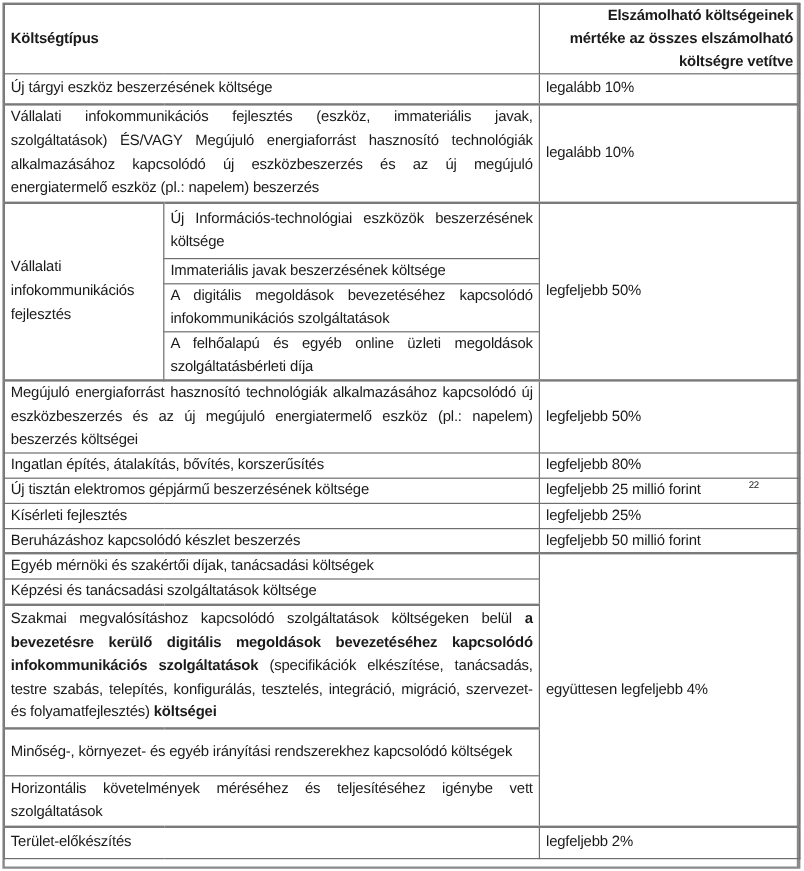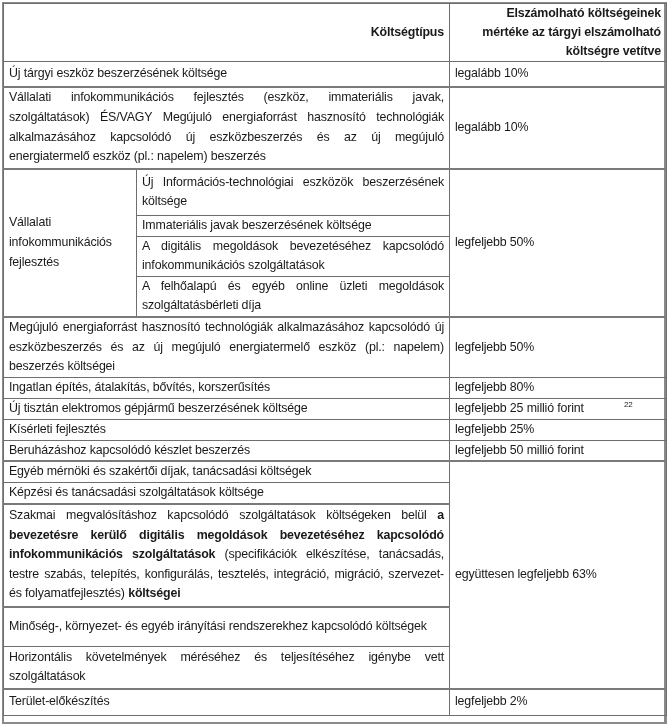--- a/index.html
+++ b/index.html
@@ -5,21 +5,21 @@
   html, body { margin: 0; padding: 0; background: #ffffff; }
   body { width: 670px; height: 726px; overflow: hidden; position: relative;
          font-family: "Liberation Sans", "DejaVu Sans", sans-serif; color: #1a1a1a; }
   .frame { position: absolute; left: 2px; top: 2px; width: 665px; height: 722px;
            border: 2px solid #8a8a8a; border-right: 3px solid #8a8a8a; box-sizing: border-box; }
   table { position: absolute; left: 3px; top: 3px; width: 663px; border-collapse: collapse;
           table-layout: fixed; font-size: 12.4px; line-height: 19.6px; letter-spacing: -0.15px; }
   td { border: 1px solid #6e6e6e; padding: 0 5px 0 5px; vertical-align: middle; }
   td.just { text-align: justify; text-align-last: left; }
   th { border: 1px solid #6e6e6e; font-weight: bold; padding: 0 5px; vertical-align: middle; }
-  .h-left { text-align: right; }
+  .h-left { text-align: left; }
   .h-right { text-align: right; line-height: 19px; }
   .thick-top td { border-top: 2px solid #7a7a7a; }
   b { font-weight: bold; }
   sup { font-size: 8px; line-height: 0; vertical-align: 5px; padding-left: 40px; }
 </style>
 </head>
 <body>
 
 <div class="frame"></div>
 
@@ -28,21 +28,21 @@
     <col style="width:133px">
     <col style="width:313px">
     <col style="width:217px">
   </colgroup>
 
   <tbody>
       <tr style="height:57px">
     <th colspan="2" class="h-left">Költségtípus</th>
     <th class="h-right">
       <span>Elszámolható költségeinek</span><br>
-      <span>mértéke az tárgyi elszámolható</span><br>
+      <span>mértéke az összes elszámolható</span><br>
       <span>költségre vetítve</span>
     </th>
   </tr>
 
   <tr style="height:25px">
     <td colspan="2">Új tárgyi eszköz beszerzésének költsége</td>
     <td>legalább 10%</td>
   </tr>
 
   <tr style="height:82px" class="thick-top">
@@ -81,21 +81,21 @@
     <td colspan="2">Kísérleti fejlesztés</td>
     <td>legfeljebb 25%</td>
   </tr>
   <tr style="height:21px">
     <td colspan="2">Beruházáshoz kapcsolódó készlet beszerzés</td>
     <td>legfeljebb 50 millió forint</td>
   </tr>
 
   <tr style="height:20px" class="thick-top">
     <td colspan="2">Egyéb mérnöki és szakértői díjak, tanácsadási költségek</td>
-    <td rowspan="5" style="border-top:2px solid #7a7a7a">együttesen legfeljebb 63%</td>
+    <td rowspan="5" style="border-top:2px solid #7a7a7a">együttesen legfeljebb 4%</td>
   </tr>
   <tr style="height:20px">
     <td colspan="2">Képzési és tanácsadási szolgáltatások költsége</td>
   </tr>
   <tr style="height:103px" class="thick-top">
     <td colspan="2" class="just"><span>Szakmai megvalósításhoz kapcsolódó szolgáltatások költségeken belül </span><b>a bevezetésre kerülő digitális megoldások bevezetéséhez kapcsolódó infokommunikációs szolgáltatások</b><span> (specifikációk elkészítése, tanácsadás, testre szabás, telepítés, konfigurálás, tesztelés, integráció, migráció, szervezet- és folyamatfejlesztés) </span><b>költségei</b></td>
   </tr>
   <tr style="height:40px" class="thick-top">
     <td colspan="2" class="just">Minőség-, környezet- és egyéb irányítási rendszerekhez kapcsolódó költségek</td>
   </tr>

